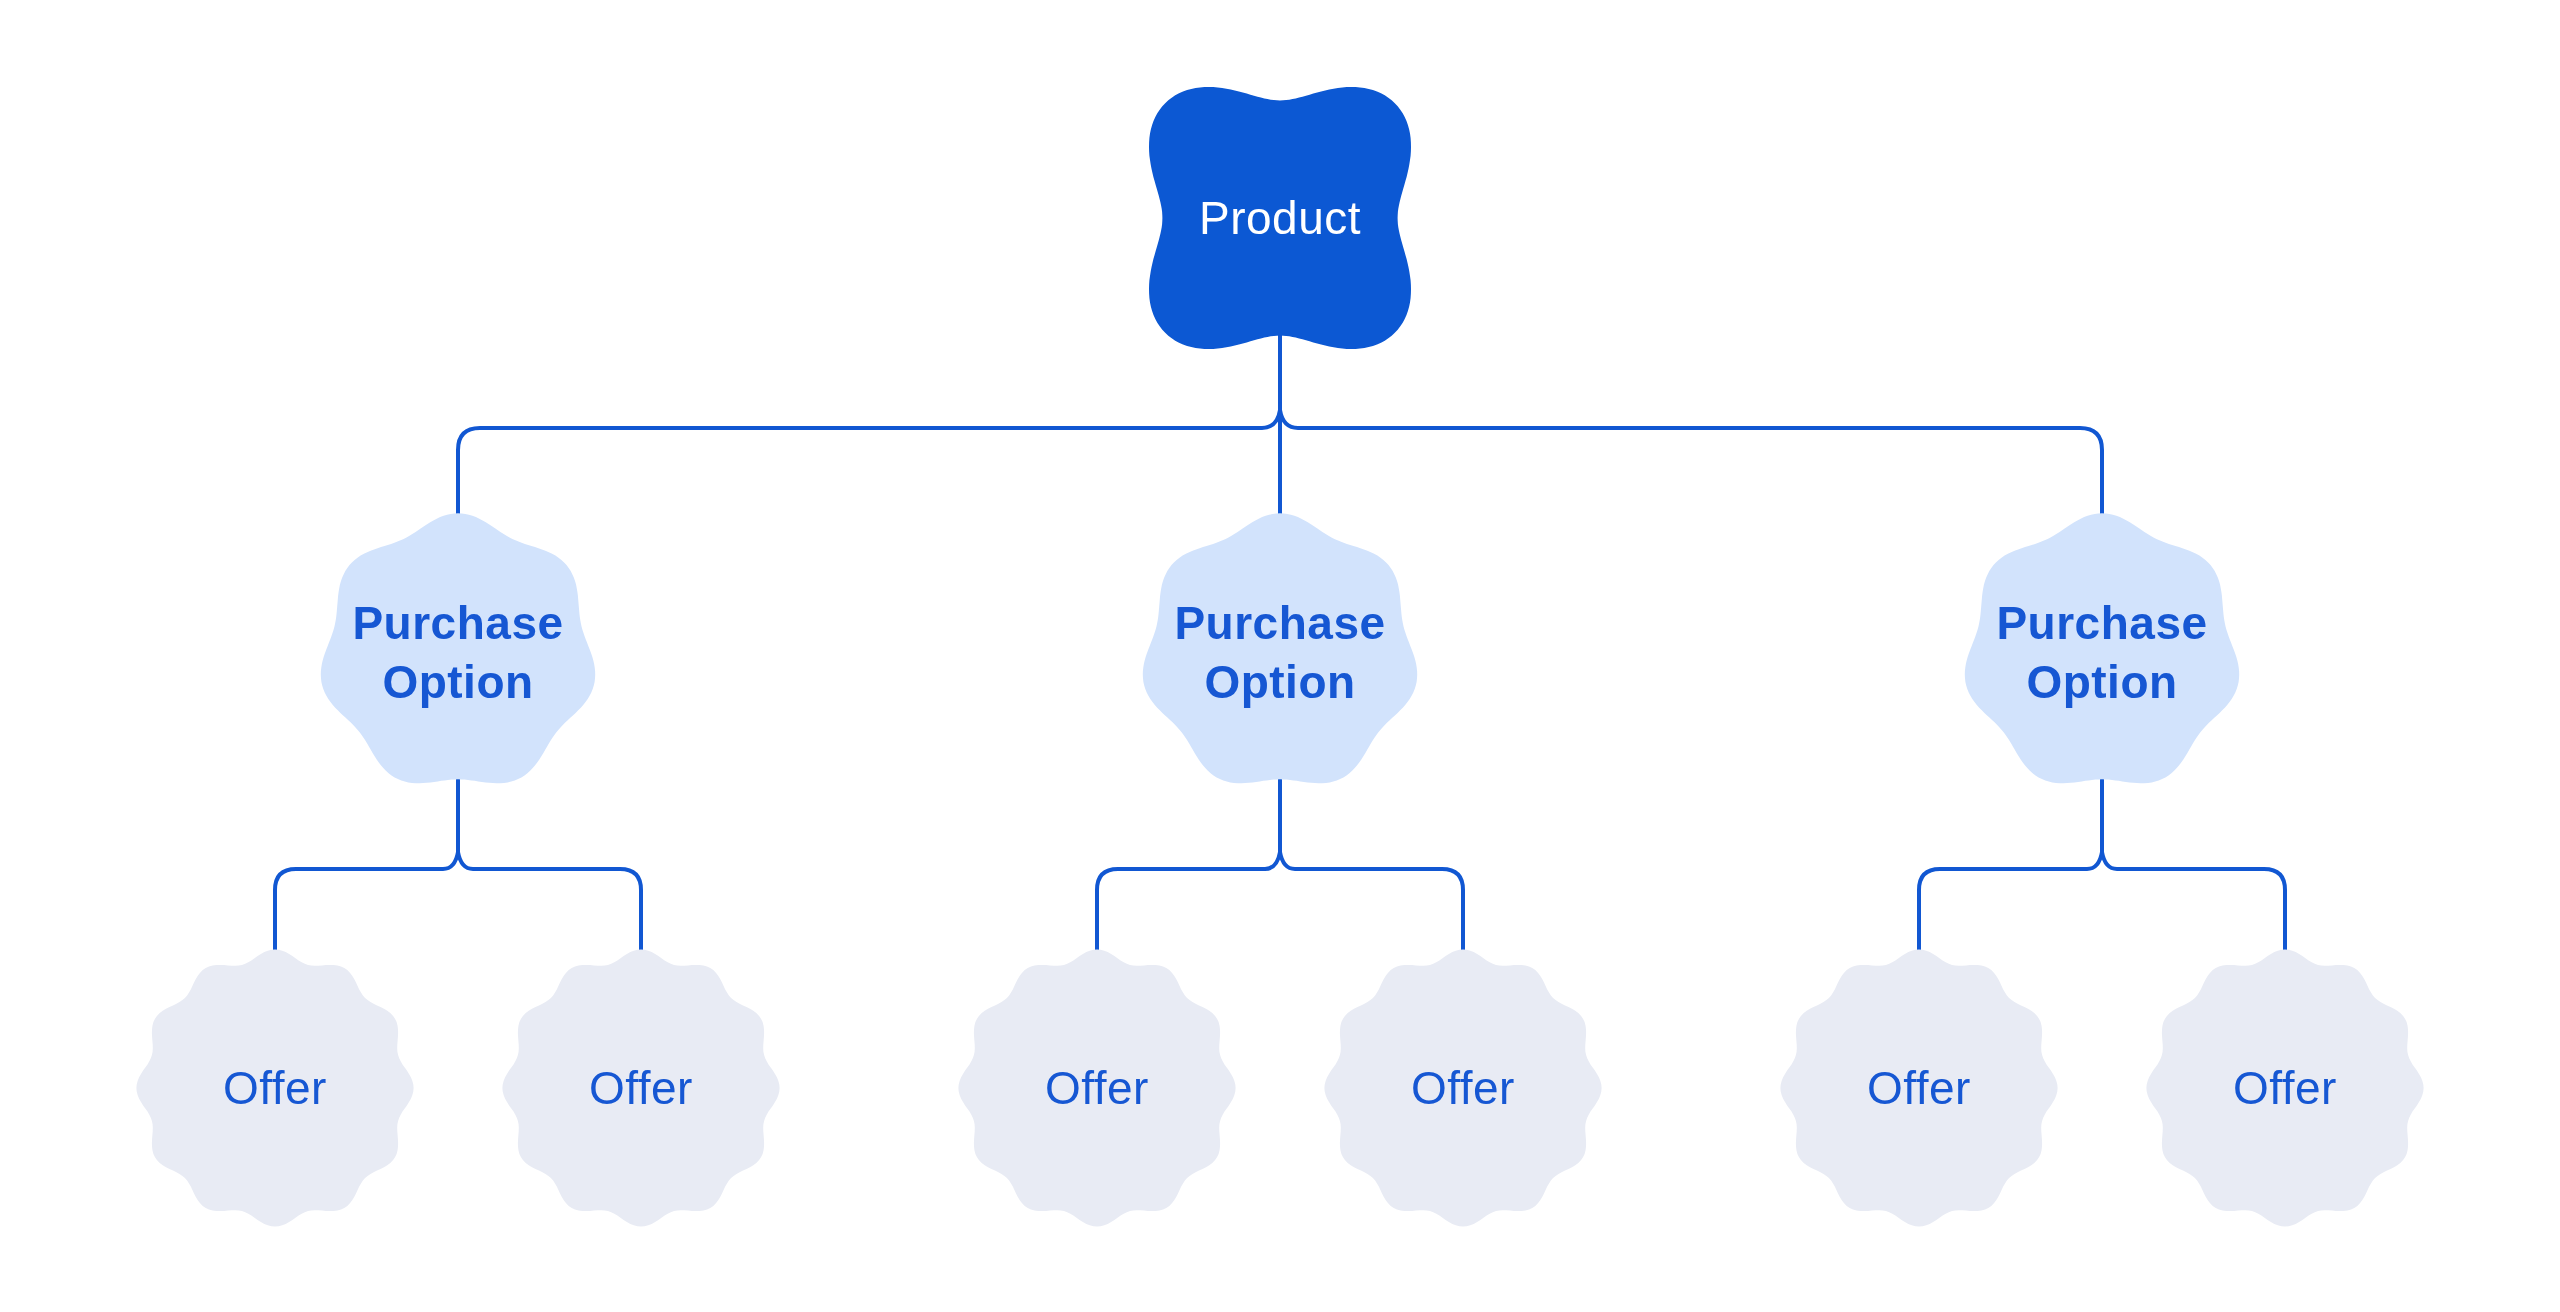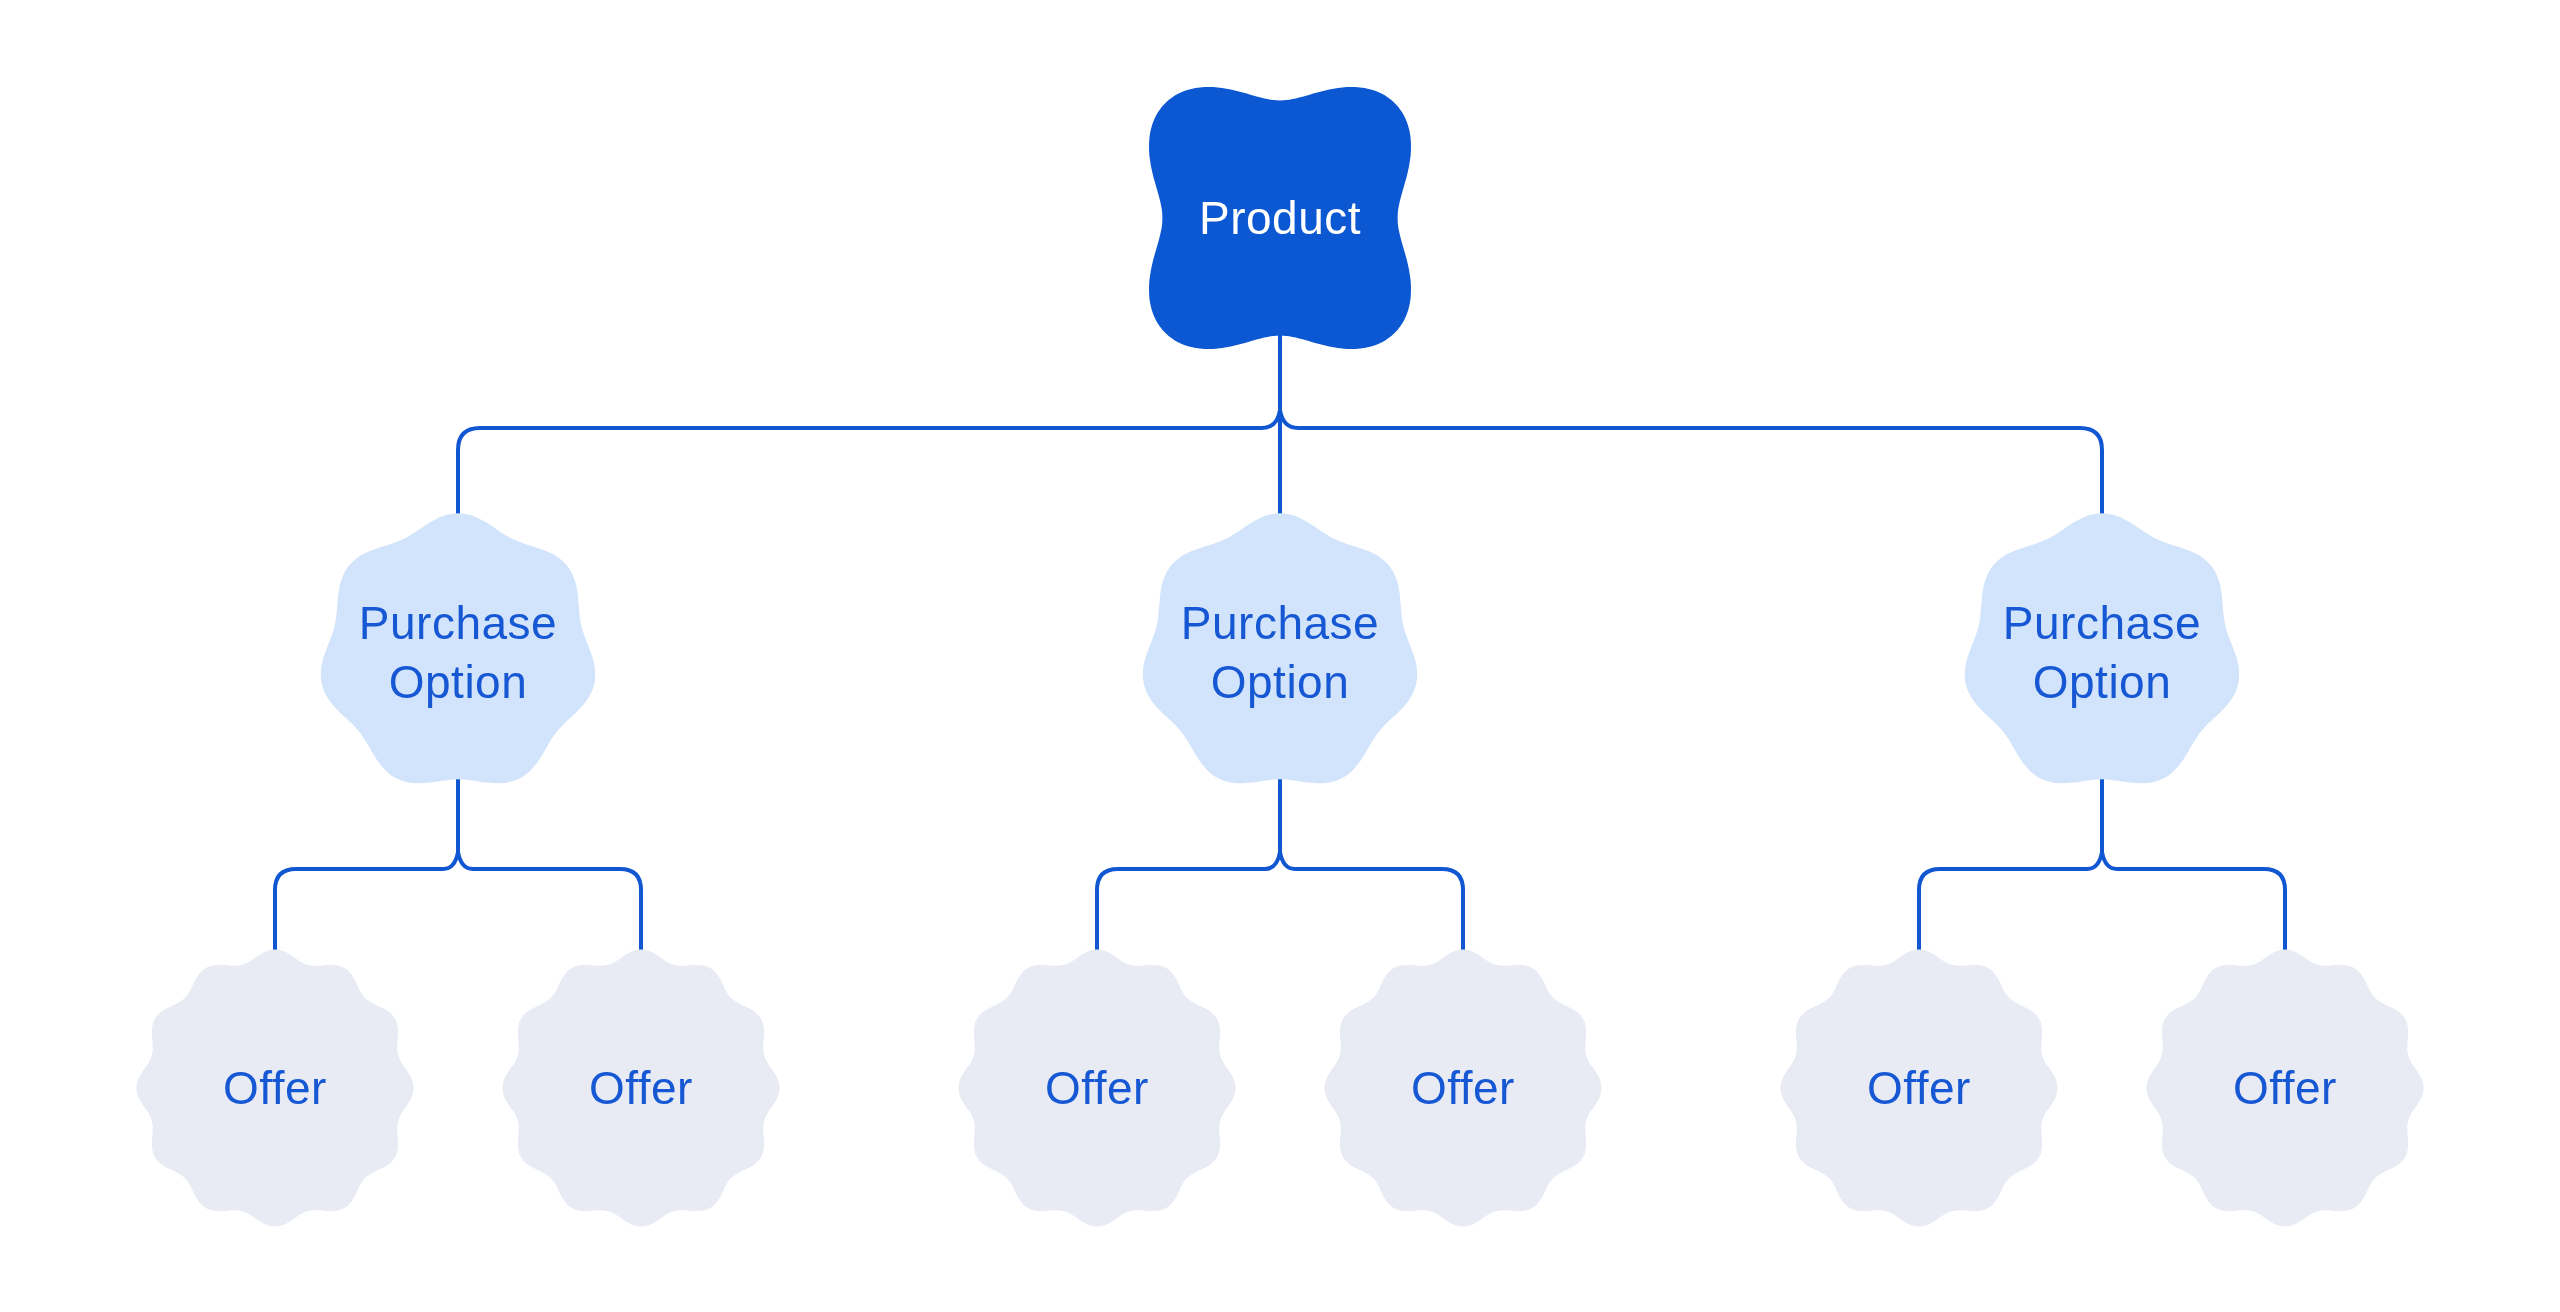--- a/index.html
+++ b/index.html
@@ -52,20 +52,21 @@
     font-size: 46px;
     line-height: 1.28;
     letter-spacing: 0.5px;
     color: var(--node-text, #1657d3);
   }
   .node.product .label {
     color: var(--product-text, #ffffff);
   }
   .node.purchase .label {
     width: 250px;  
+    font-weight: bold;
   }
   .fill-product  { fill: var(--product-fill,  #0c58d3); }
   .fill-purchase { fill: var(--purchase-fill, #d2e3fc); }
   .fill-offer    { fill: var(--offer-fill,    #e8ebf4); }
 </style>
 </head>
 <body>
 
 <div class="canvas">
 

